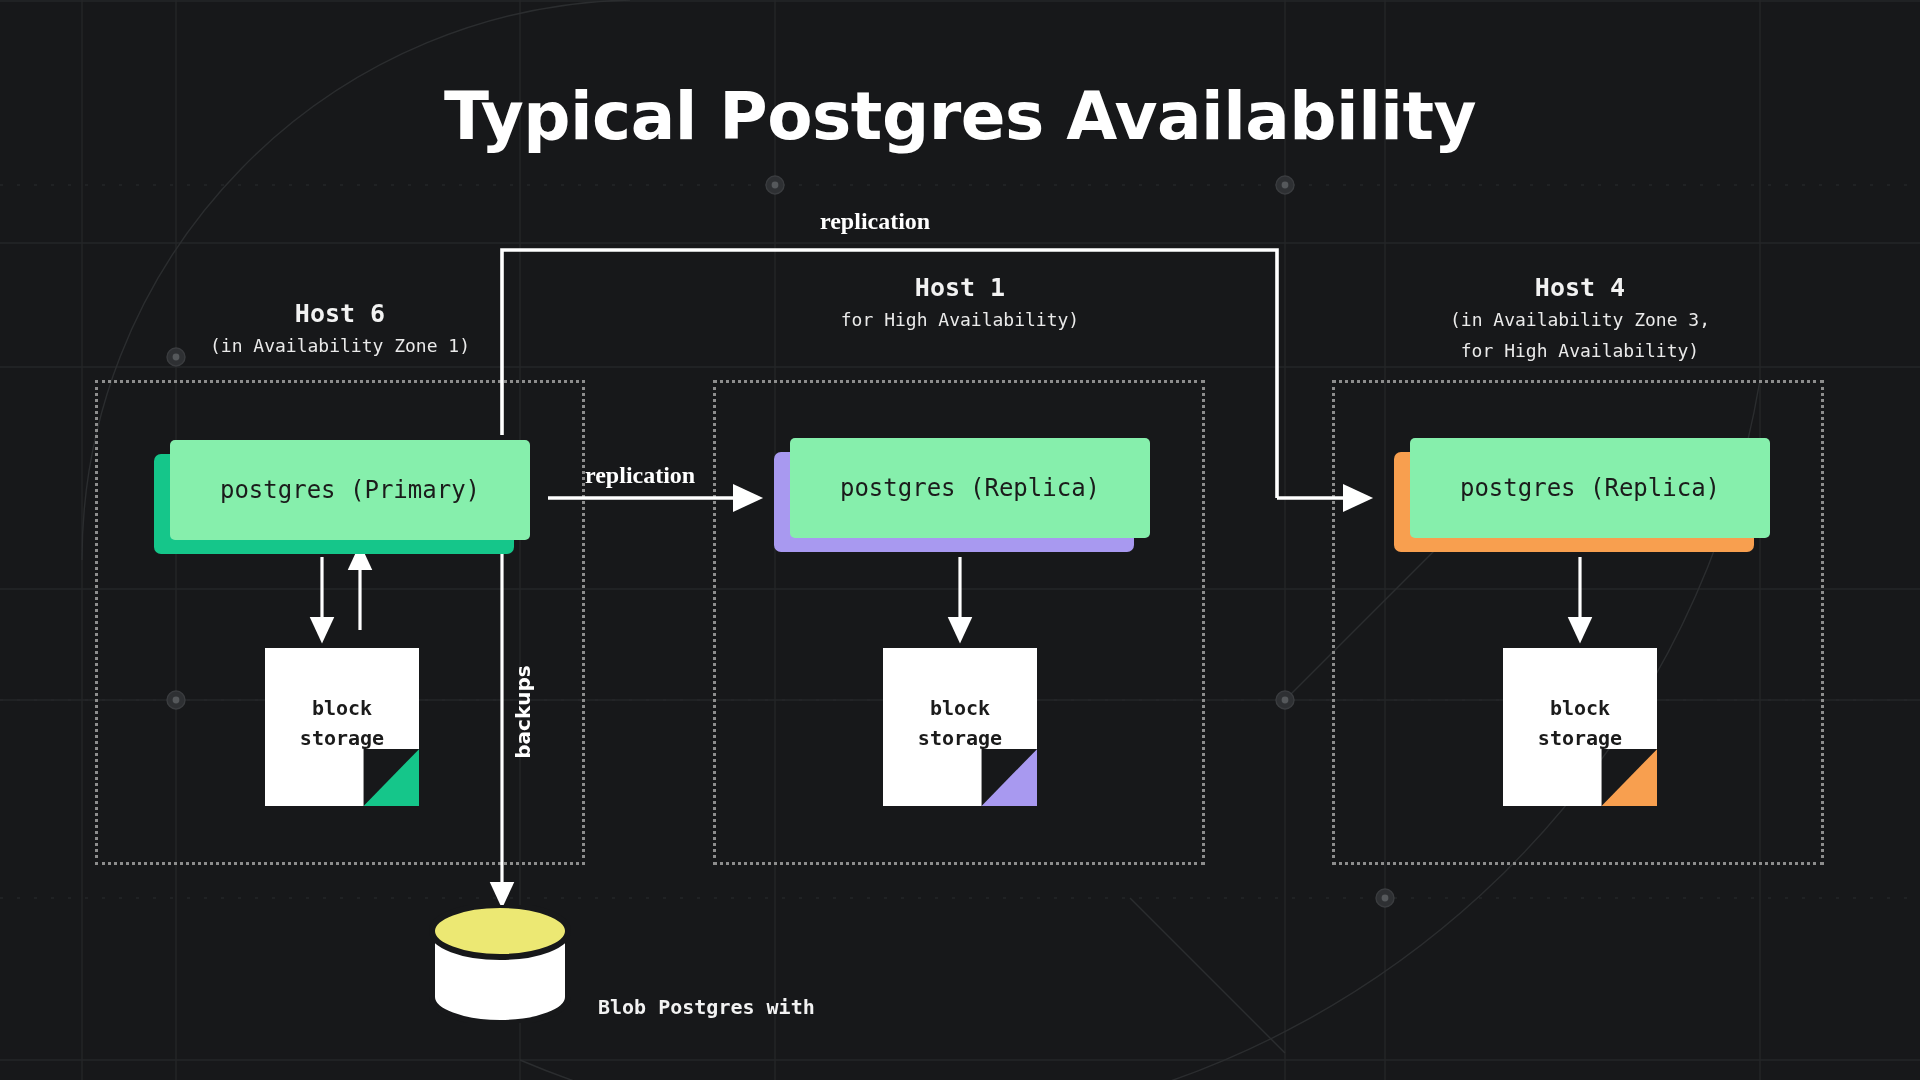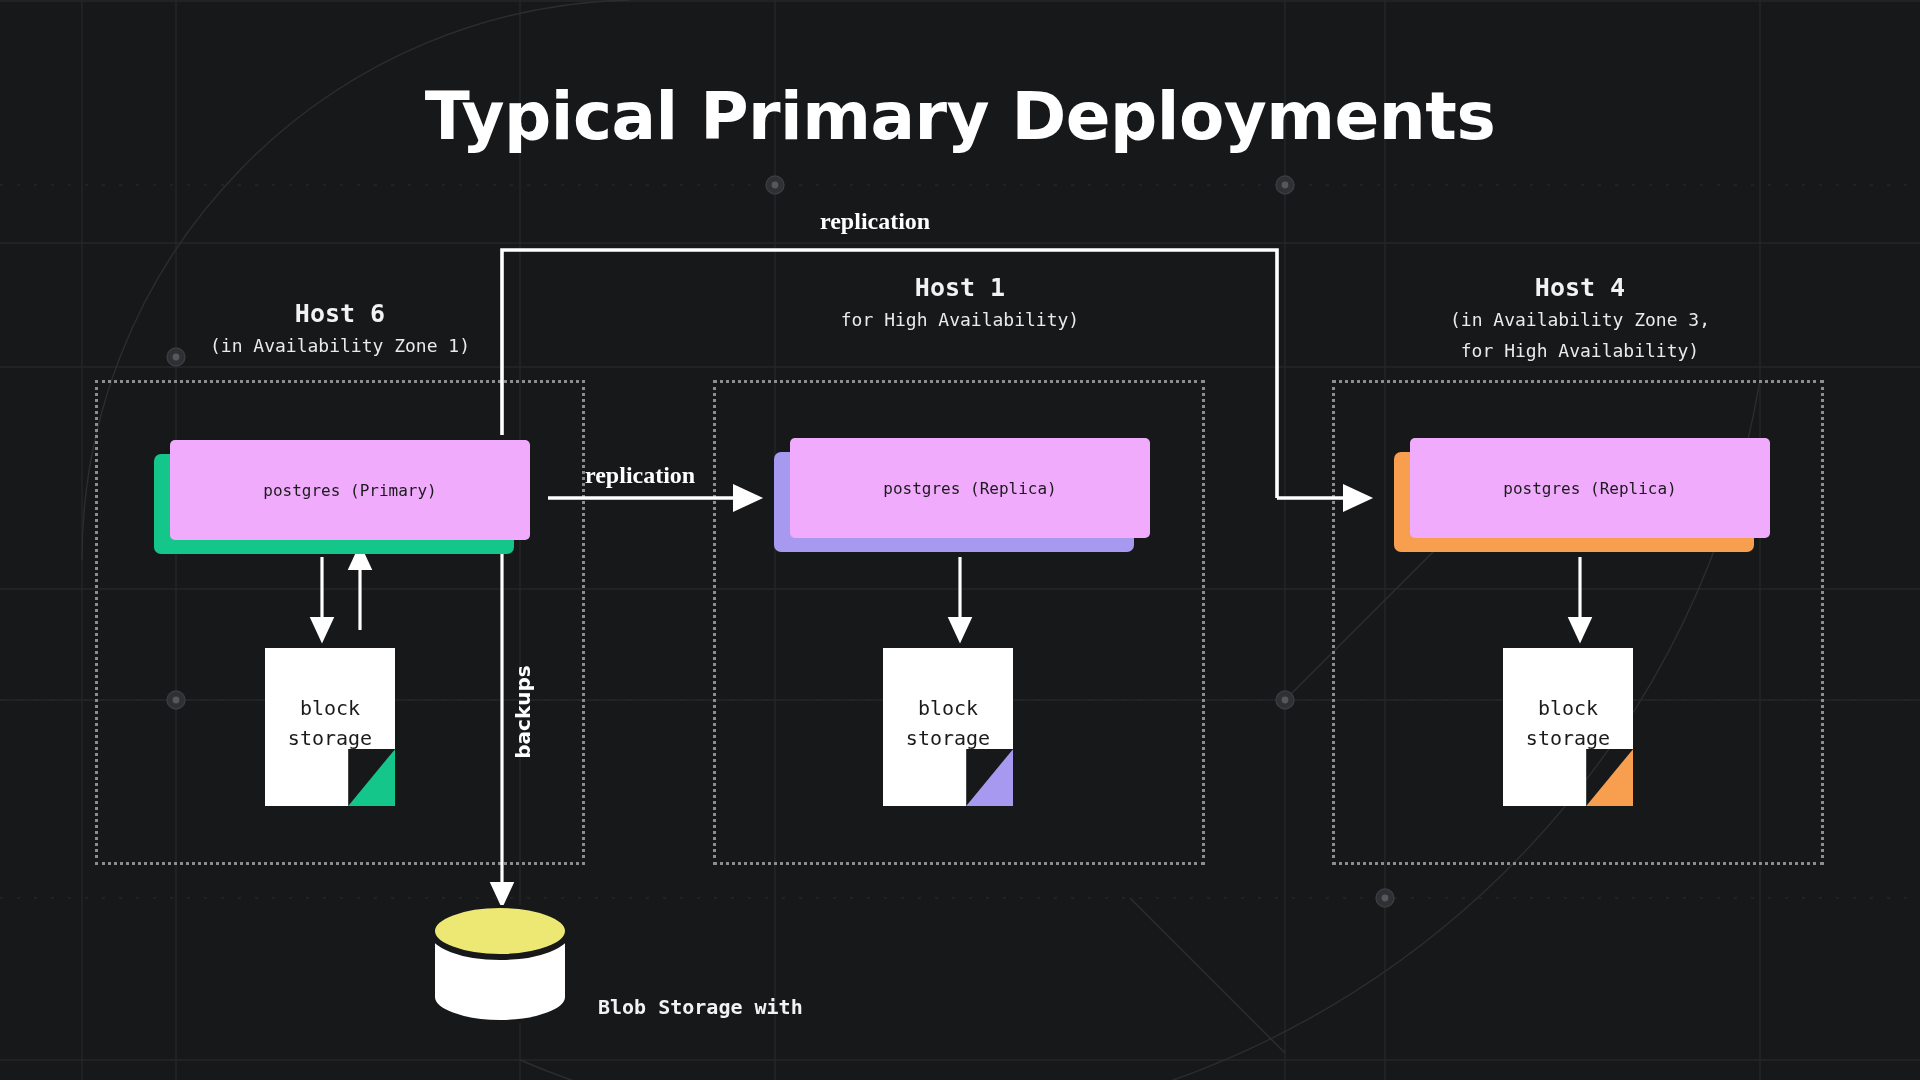--- a/index.html
+++ b/index.html
@@ -67,33 +67,33 @@
   .node .accent {
     position: absolute;
     left: -16px; top: 14px;
     width: 100%; height: 100%;
     border-radius: 7px;
   }
   .node .card {
     position: absolute;
     left: 0; top: 0;
     width: 100%; height: 100%;
-    background: #f0abfc;
+    background: #86efac;
     border-radius: 5px;
     display: flex;
     align-items: center;
     justify-content: center;
     color: #1b1b1b;
     font-family: "DejaVu Sans Mono", monospace;
-    font-size: 16px;
-    white-space: pre;
-  }
-
-  
-  .blk { position: absolute; z-index: 4; width: 130px; height: 158px; }
+    font-size: 24px;
+    white-space: pre;
+  }
+
+  
+  .blk { position: absolute; z-index: 4; width: 154px; height: 158px; font-weight: bold; }
   .blk .sheet {
     position: absolute; inset: 0;
     background: #ffffff;
     clip-path: polygon(0 0, 100% 0, 100% 64%, 64% 64%, 64% 100%, 0 100%);
   }
   .blk .fold {
     position: absolute;
     right: 0; bottom: 0;
     width: 36%; height: 36%;
     clip-path: polygon(0 100%, 100% 0, 100% 100%);
@@ -187,21 +187,21 @@
     <g fill="#55585b">
       <circle cx="775" cy="185" r="3.4"></circle>
       <circle cx="1285" cy="185" r="3.4"></circle>
       <circle cx="176" cy="357" r="3.4"></circle>
       <circle cx="176" cy="700" r="3.4"></circle>
       <circle cx="1285" cy="700" r="3.4"></circle>
       <circle cx="1385" cy="898" r="3.4"></circle>
     </g>
   </svg>
 
-  <div class="title">Typical Primary Deployments</div>
+  <div class="title">Typical Postgres Availability</div>
 
   <div class="host-zone" style="left:95px; top:380px; width:490px; height:485px;"></div>
   <div class="host-zone" style="left:713px; top:380px; width:492px; height:485px;"></div>
   <div class="host-zone" style="left:1332px; top:380px; width:492px; height:485px;"></div>
 
   <svg id="wires" width="1920" height="1080" viewBox="0 0 1920 1080">
     <defs>
       <marker id="ah" markerWidth="9" markerHeight="9" refX="4.2" refY="4.5" orient="auto" markerUnits="strokeWidth">
         <path d="M0,0.6 L8.4,4.5 L0,8.4 z" fill="#ffffff"></path>
       </marker>
@@ -285,17 +285,17 @@
       <span>storage</span>
     </div>
   </div>
 
   <svg id="cyl" style="left:428px; top:905px;" width="144" height="118" viewBox="0 0 144 118">
     <path d="M4 26 L4 92 A 68 26 0 0 0 140 92 L140 26 z" fill="#ffffff" stroke="#17181a" stroke-width="6"></path>
     <ellipse cx="72" cy="26" rx="68" ry="26" fill="#ece873" stroke="#17181a" stroke-width="6"></ellipse>
   </svg>
 
   <div class="blob-caption" style="left:598px; top:930px;">
-    <div>Blob Storage with</div>
+    <div>Blob Postgres with</div>
     
   </div>
 
 </div>
 
 </body></html>

